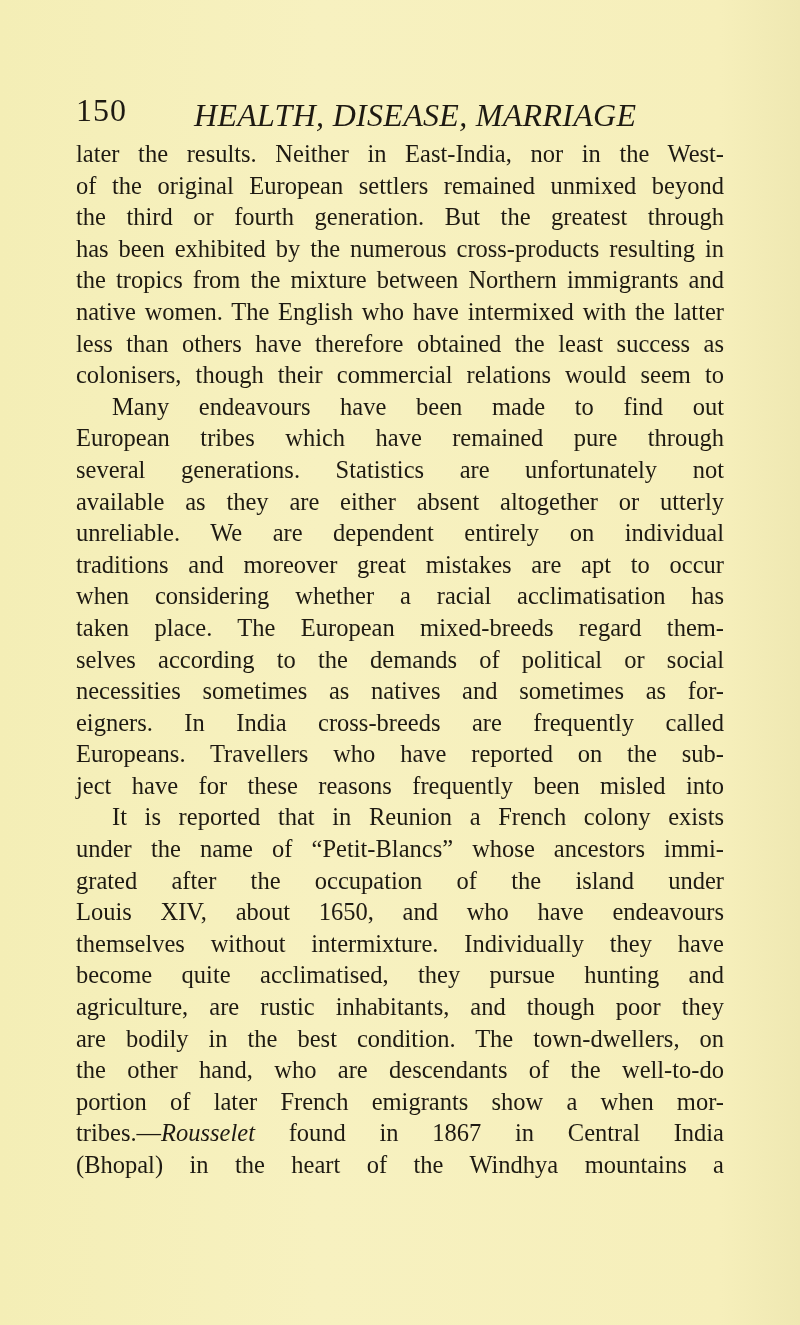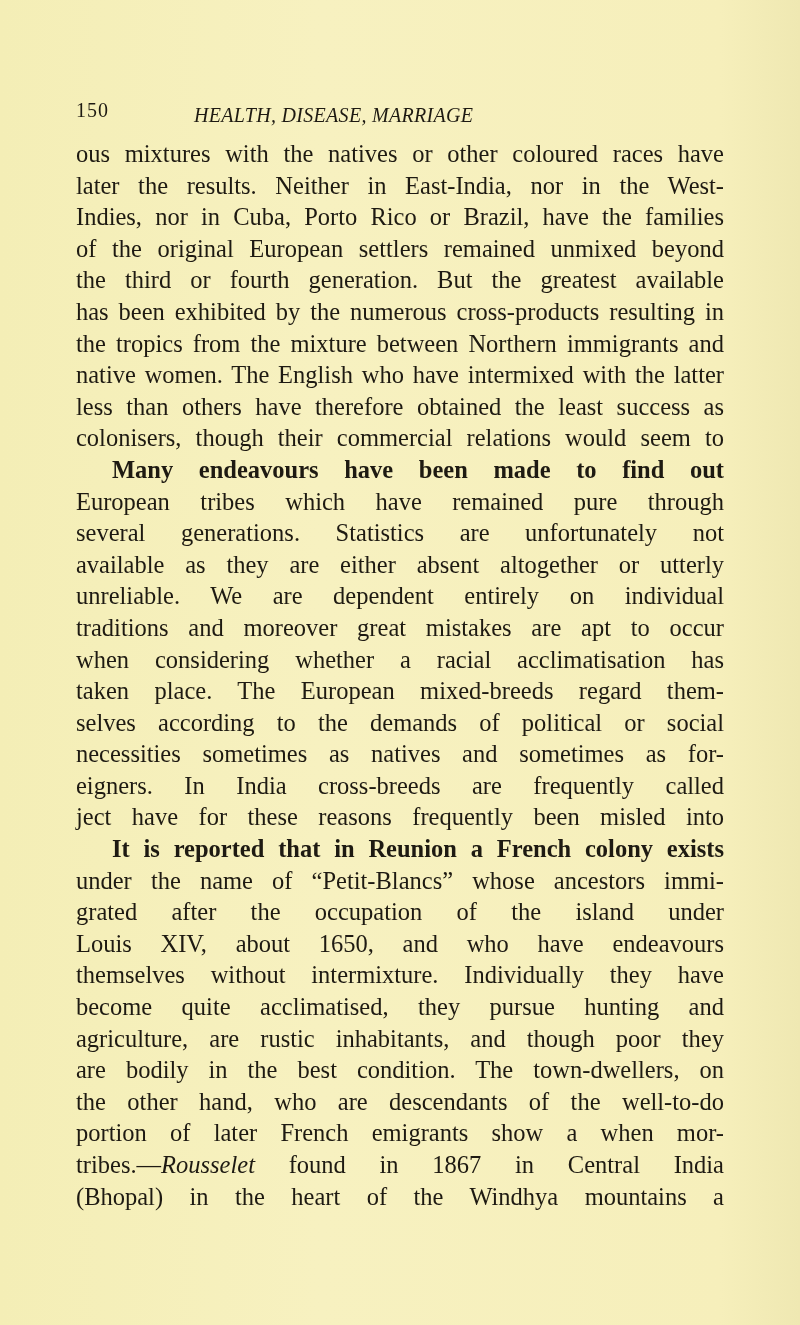--- a/index.html
+++ b/index.html
@@ -10,69 +10,68 @@
     position: relative;
     font-family: "Liberation Serif", "DejaVu Serif", serif;
     color: #1e1a12;
   }
   .page {
     position: absolute; left: 0; top: 0; width: 800px; height: 1325px;
     background: linear-gradient(90deg, #f4eeb6 0%, #f7f1c0 40%, #f6efbb 90%, #efe8b2 100%);
   }
   .header {
     position: absolute; top: 90px; left: 76px; width: 660px; height: 40px;
-    font-size: 20px; line-height: 40px;
+    font-size: 32px; line-height: 40px;
   }
   .folio { position: absolute; left: 0; top: 0; letter-spacing: 1px; }
   .running-title { position: absolute; left: 118px; top: 5px; font-style: italic; letter-spacing: 0.3px; }
   .body-text {
     position: absolute; top: 138px; left: 76px; width: 648px;
     font-size: 24.5px; line-height: 31.6px;
     text-align: justify; hyphens: none;
   }
   .line { display: block; text-align: justify; text-align-last: justify; white-space: nowrap; }
   .line.left { text-align-last: left; }
-  .line.indent { padding-left: 36px; font-weight: bold; }
+  .line.indent { padding-left: 36px; }
   .italic { font-style: italic; margin-top: 6px; }
 </style>
 </head>
 <body>
 
 <div class="page">
   <div class="header">
     <span class="folio">150</span>
     <span class="running-title">HEALTH, DISEASE, MARRIAGE</span>
   </div>
 
   <div class="body-text">
     <div id="paras">
         <div>
-          <span class="line">ous mixtures with the natives or other coloured races have</span>
           <span class="line">later the results.  Neither in East-India, nor in the West-</span>
-          <span class="line">Indies, nor in Cuba, Porto Rico or Brazil, have the families</span>
           <span class="line">of the original European settlers remained unmixed beyond</span>
-          <span class="line">the third or fourth generation.  But the greatest available</span>
+          <span class="line">the third or fourth generation.  But the greatest through</span>
           <span class="line">has been exhibited by the numerous cross-products resulting in</span>
           <span class="line">the tropics from the mixture between Northern immigrants and</span>
           <span class="line">native women.  The English who have intermixed with the latter</span>
           <span class="line">less than others have therefore obtained the least success as</span>
           <span class="line">colonisers, though their commercial relations would seem to</span>
         </div>
         <div>
           <span class="line indent">Many endeavours have been made to find out</span>
           <span class="line">European tribes which have remained pure through</span>
           <span class="line">several generations.  Statistics are unfortunately not</span>
           <span class="line">available as they are either absent altogether or utterly</span>
           <span class="line">unreliable.  We are dependent entirely on individual</span>
           <span class="line">traditions and moreover great mistakes are apt to occur</span>
           <span class="line">when considering whether a racial acclimatisation has</span>
           <span class="line">taken place.  The European mixed-breeds regard them-</span>
           <span class="line">selves according to the demands of political or social</span>
           <span class="line">necessities sometimes as natives and sometimes as for-</span>
           <span class="line">eigners.  In India cross-breeds are frequently called</span>
+          <span class="line">Europeans.  Travellers who have reported on the sub-</span>
           <span class="line">ject have for these reasons frequently been misled into</span>
         </div>
         <div>
           <span class="line indent">It is reported that in Reunion a French colony exists</span>
           <span class="line">under the name of “Petit-Blancs” whose ancestors immi-</span>
           <span class="line">grated after the occupation of the island under</span>
           <span class="line">Louis XIV, about 1650, and who have endeavours</span>
           <span class="line">themselves without intermixture.  Individually they have</span>
           <span class="line">become quite acclimatised, they pursue hunting and</span>
           <span class="line">agriculture, are rustic inhabitants, and though poor they</span>

